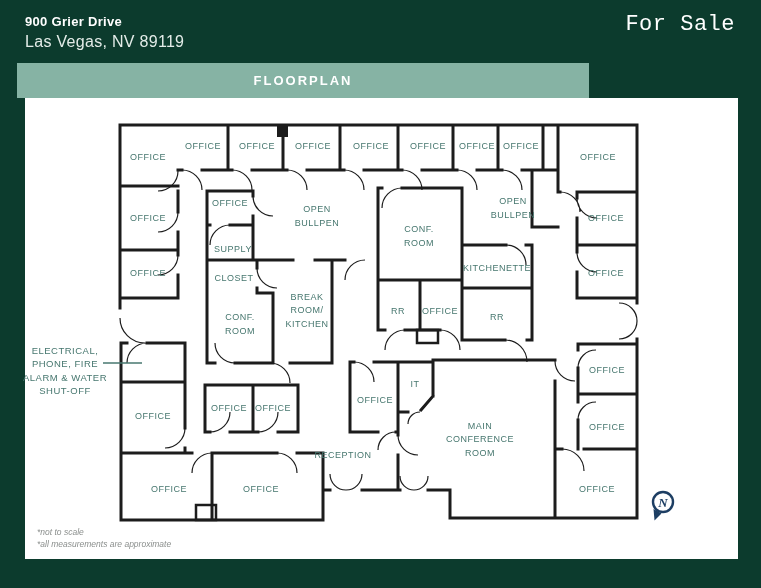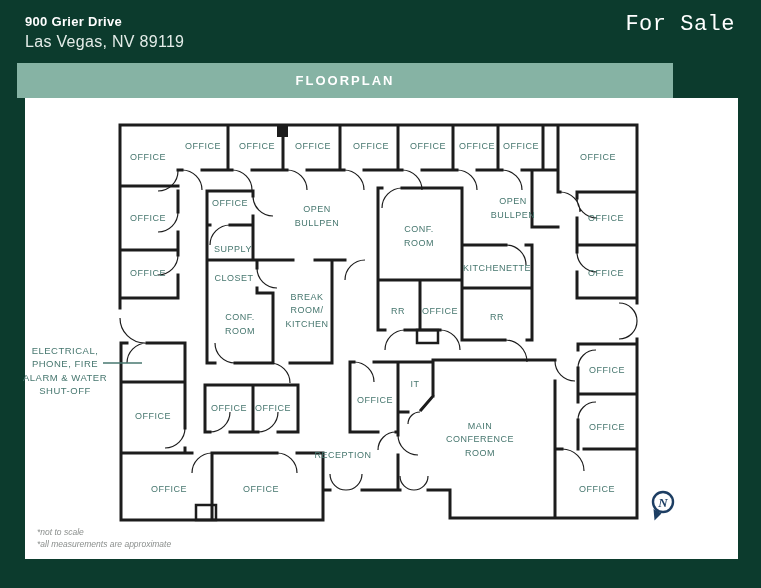--- a/index.html
+++ b/index.html
@@ -6,21 +6,21 @@
   body{
     width:761px;height:588px;position:relative;overflow:hidden;
     background:var(--bg,#0c3b2d);
     font-family:"Liberation Sans", sans-serif;
   }
   .white-area{
     position:absolute;left:25px;top:98px;width:713px;height:461px;
     background:#ffffff;
   }
   .banner{
-    position:absolute;left:17px;top:63px;width:656px;height:35px;
+    position:absolute;left:17px;top:63px;width:572px;height:35px;
     background:var(--band,#86b3a4);
     display:flex;align-items:center;justify-content:center;
   }
   .banner-title{
     color:#ffffff;font-size:13px;font-weight:bold;letter-spacing:2px;
   }
   .addr{position:absolute;left:25px;top:14px;color:#ffffff;}
   .addr-line1{font-size:13px;font-weight:bold;letter-spacing:.3px;}
   .addr-line2{font-size:16px;margin-top:4px;color:#e3ece8;letter-spacing:.3px;}
   .for-sale{

